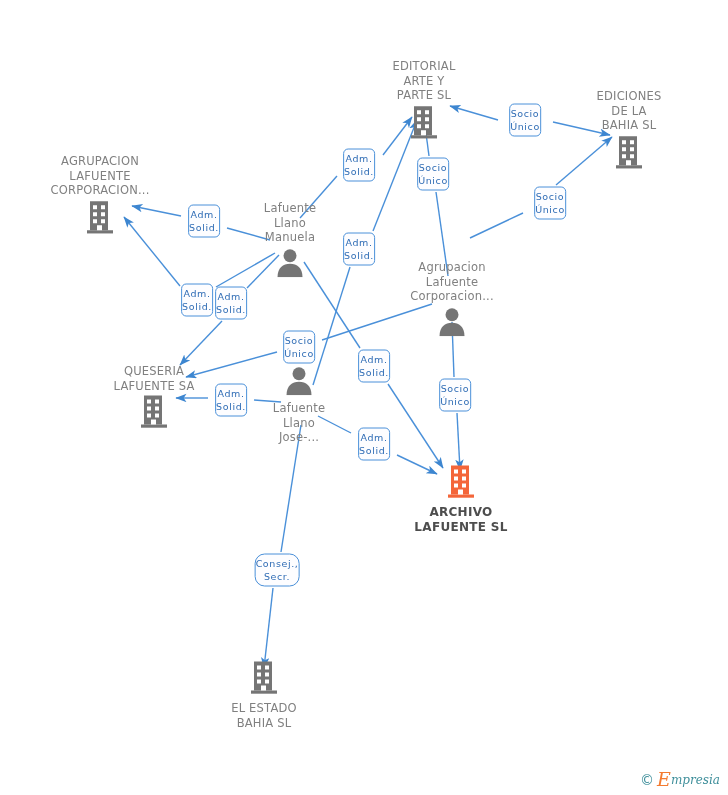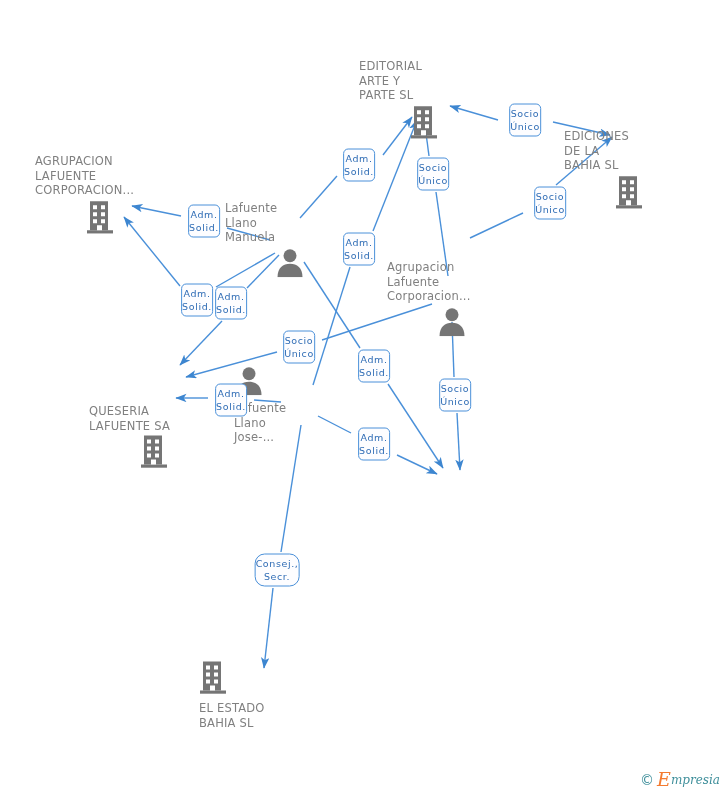--- a/index.html
+++ b/index.html
@@ -20,21 +20,21 @@
   #edges {
     position: absolute;
     left: 0;
     top: 0;
     width: 728px;
     height: 795px;
   }
   .node {
     position: absolute;
     transform: translate(-50%, -50%);
-    text-align: left;
+    text-align: center;
     width: 130px;
   }
   .node .icon {
     display: block;
     margin: 0 auto;
   }
   .node .label {
     display: block;
     margin-top: 2px;
     font-size: 11.5px;
@@ -187,21 +187,21 @@
         <rect x="15" y="5" width="4" height="4" fill="#ffffff"></rect>
         <rect x="7" y="12" width="4" height="4" fill="#ffffff"></rect>
         <rect x="15" y="12" width="4" height="4" fill="#ffffff"></rect>
         <rect x="7" y="19" width="4" height="4" fill="#ffffff"></rect>
         <rect x="15" y="19" width="4" height="4" fill="#ffffff"></rect>
         <rect x="11" y="25" width="5" height="5" fill="#ffffff"></rect>
       </svg>
     </span>
   </div>
 
-  <div class="node labeltop" style="left:629px; top:131px;margin-top:40px;">
+  <div class="node labeltop" style="left:629px; top:131px;">
     <span class="label above">EDICIONES
 DE LA
 BAHIA SL</span>
     <span class="icon">
       <svg width="28" height="34" viewBox="0 0 28 34" xmlns="http://www.w3.org/2000/svg">
         <rect x="4" y="1" width="18" height="29" fill="#757575"></rect>
         <rect x="1" y="30" width="26" height="3.2" fill="#757575"></rect>
         <rect x="7" y="5" width="4" height="4" fill="#ffffff"></rect>
         <rect x="15" y="5" width="4" height="4" fill="#ffffff"></rect>
         <rect x="7" y="12" width="4" height="4" fill="#ffffff"></rect>
@@ -249,21 +249,21 @@
 Lafuente
 Corporacion...</span>
     <span class="icon">
       <svg width="30" height="30" viewBox="0 0 30 30" xmlns="http://www.w3.org/2000/svg">
         <circle cx="15" cy="8.5" r="6.5" fill="#757575"></circle>
         <path d="M2.5,30 C2.5,20.5 8,16.5 15,16.5 C22,16.5 27.5,20.5 27.5,30 Z" fill="#757575"></path>
       </svg>
     </span>
   </div>
 
-  <div class="node labeltop" style="left:154px; top:398px;margin-top:40px;">
+  <div class="node labeltop" style="left:154px; top:398px;">
     <span class="label above">QUESERIA
 LAFUENTE SA</span>
     <span class="icon">
       <svg width="28" height="34" viewBox="0 0 28 34" xmlns="http://www.w3.org/2000/svg">
         <rect x="4" y="1" width="18" height="29" fill="#757575"></rect>
         <rect x="1" y="30" width="26" height="3.2" fill="#757575"></rect>
         <rect x="7" y="5" width="4" height="4" fill="#ffffff"></rect>
         <rect x="15" y="5" width="4" height="4" fill="#ffffff"></rect>
         <rect x="7" y="12" width="4" height="4" fill="#ffffff"></rect>
         <rect x="15" y="12" width="4" height="4" fill="#ffffff"></rect>
@@ -279,20 +279,37 @@
       <svg width="30" height="30" viewBox="0 0 30 30" xmlns="http://www.w3.org/2000/svg">
         <circle cx="15" cy="8.5" r="6.5" fill="#757575"></circle>
         <path d="M2.5,30 C2.5,20.5 8,16.5 15,16.5 C22,16.5 27.5,20.5 27.5,30 Z" fill="#757575"></path>
       </svg>
     </span>
     <span class="label">Lafuente
 Llano
 Jose-...</span>
   </div>
 
+  <div class="node focus" style="left:461px; top:499px;">
+    <span class="icon">
+      <svg width="28" height="34" viewBox="0 0 28 34" xmlns="http://www.w3.org/2000/svg">
+        <rect x="4" y="1" width="18" height="29" fill="#f4663a"></rect>
+        <rect x="1" y="30" width="26" height="3.2" fill="#f4663a"></rect>
+        <rect x="7" y="5" width="4" height="4" fill="#ffffff"></rect>
+        <rect x="15" y="5" width="4" height="4" fill="#ffffff"></rect>
+        <rect x="7" y="12" width="4" height="4" fill="#ffffff"></rect>
+        <rect x="15" y="12" width="4" height="4" fill="#ffffff"></rect>
+        <rect x="7" y="19" width="4" height="4" fill="#ffffff"></rect>
+        <rect x="15" y="19" width="4" height="4" fill="#ffffff"></rect>
+        <rect x="11" y="25" width="5" height="5" fill="#ffffff"></rect>
+      </svg>
+    </span>
+    <span class="label">ARCHIVO
+LAFUENTE  SL</span>
+  </div>
 
   <div class="node" style="left:264px; top:695px;">
     <span class="icon">
       <svg width="28" height="34" viewBox="0 0 28 34" xmlns="http://www.w3.org/2000/svg">
         <rect x="4" y="1" width="18" height="29" fill="#757575"></rect>
         <rect x="1" y="30" width="26" height="3.2" fill="#757575"></rect>
         <rect x="7" y="5" width="4" height="4" fill="#ffffff"></rect>
         <rect x="15" y="5" width="4" height="4" fill="#ffffff"></rect>
         <rect x="7" y="12" width="4" height="4" fill="#ffffff"></rect>
         <rect x="15" y="12" width="4" height="4" fill="#ffffff"></rect>

